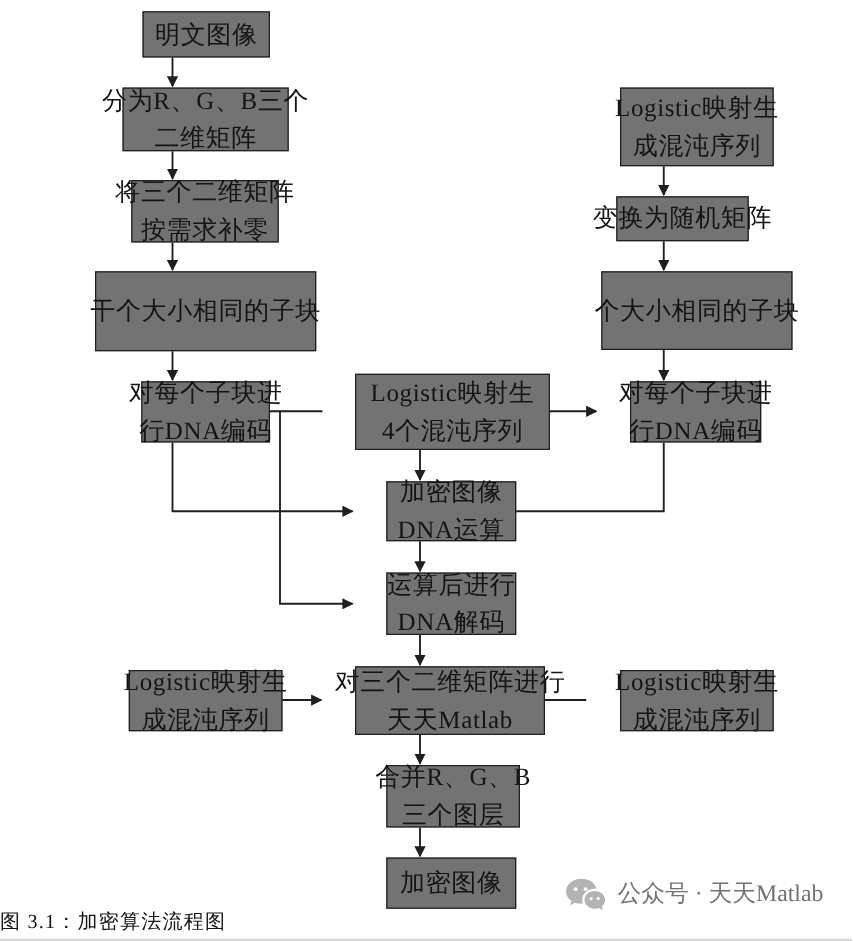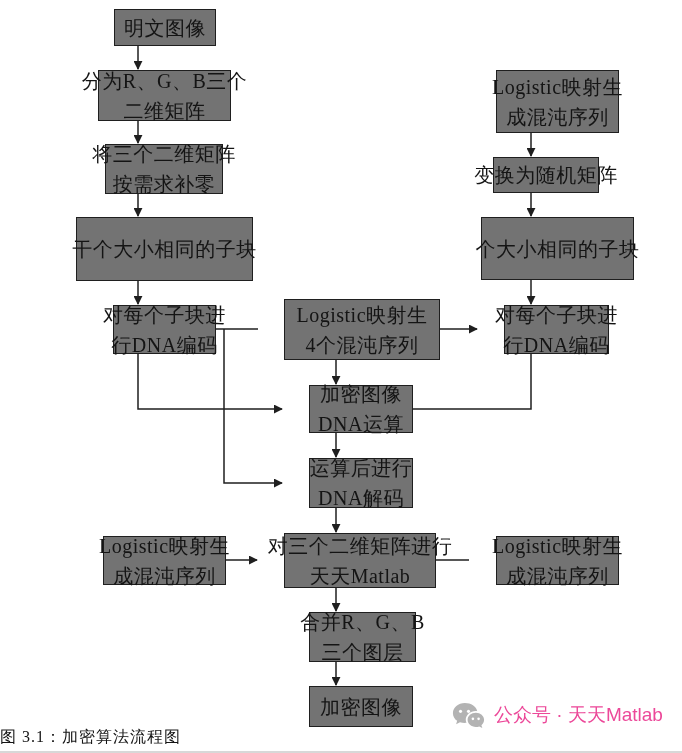--- a/index.html
+++ b/index.html
@@ -35,22 +35,22 @@
     color:#141414;
     font-size:16px;
     letter-spacing:1px;
   }
   .watermark{
     position:absolute;
     left:452px;top:701px;
     display:flex;
     align-items:center;
     gap:9px;
-    color:#ec4899;
-    font-family:Liberation Sans, sans-serif;
+    color:#737373;
+    font-family:Liberation Serif, serif;
     font-size:19px;
     white-space:nowrap;
   }
   .page-edge{
     position:absolute;left:0;bottom:0;width:100%;height:2px;
     background:#d8d8d8;
   }
 </style>
 </head>
 <body>

